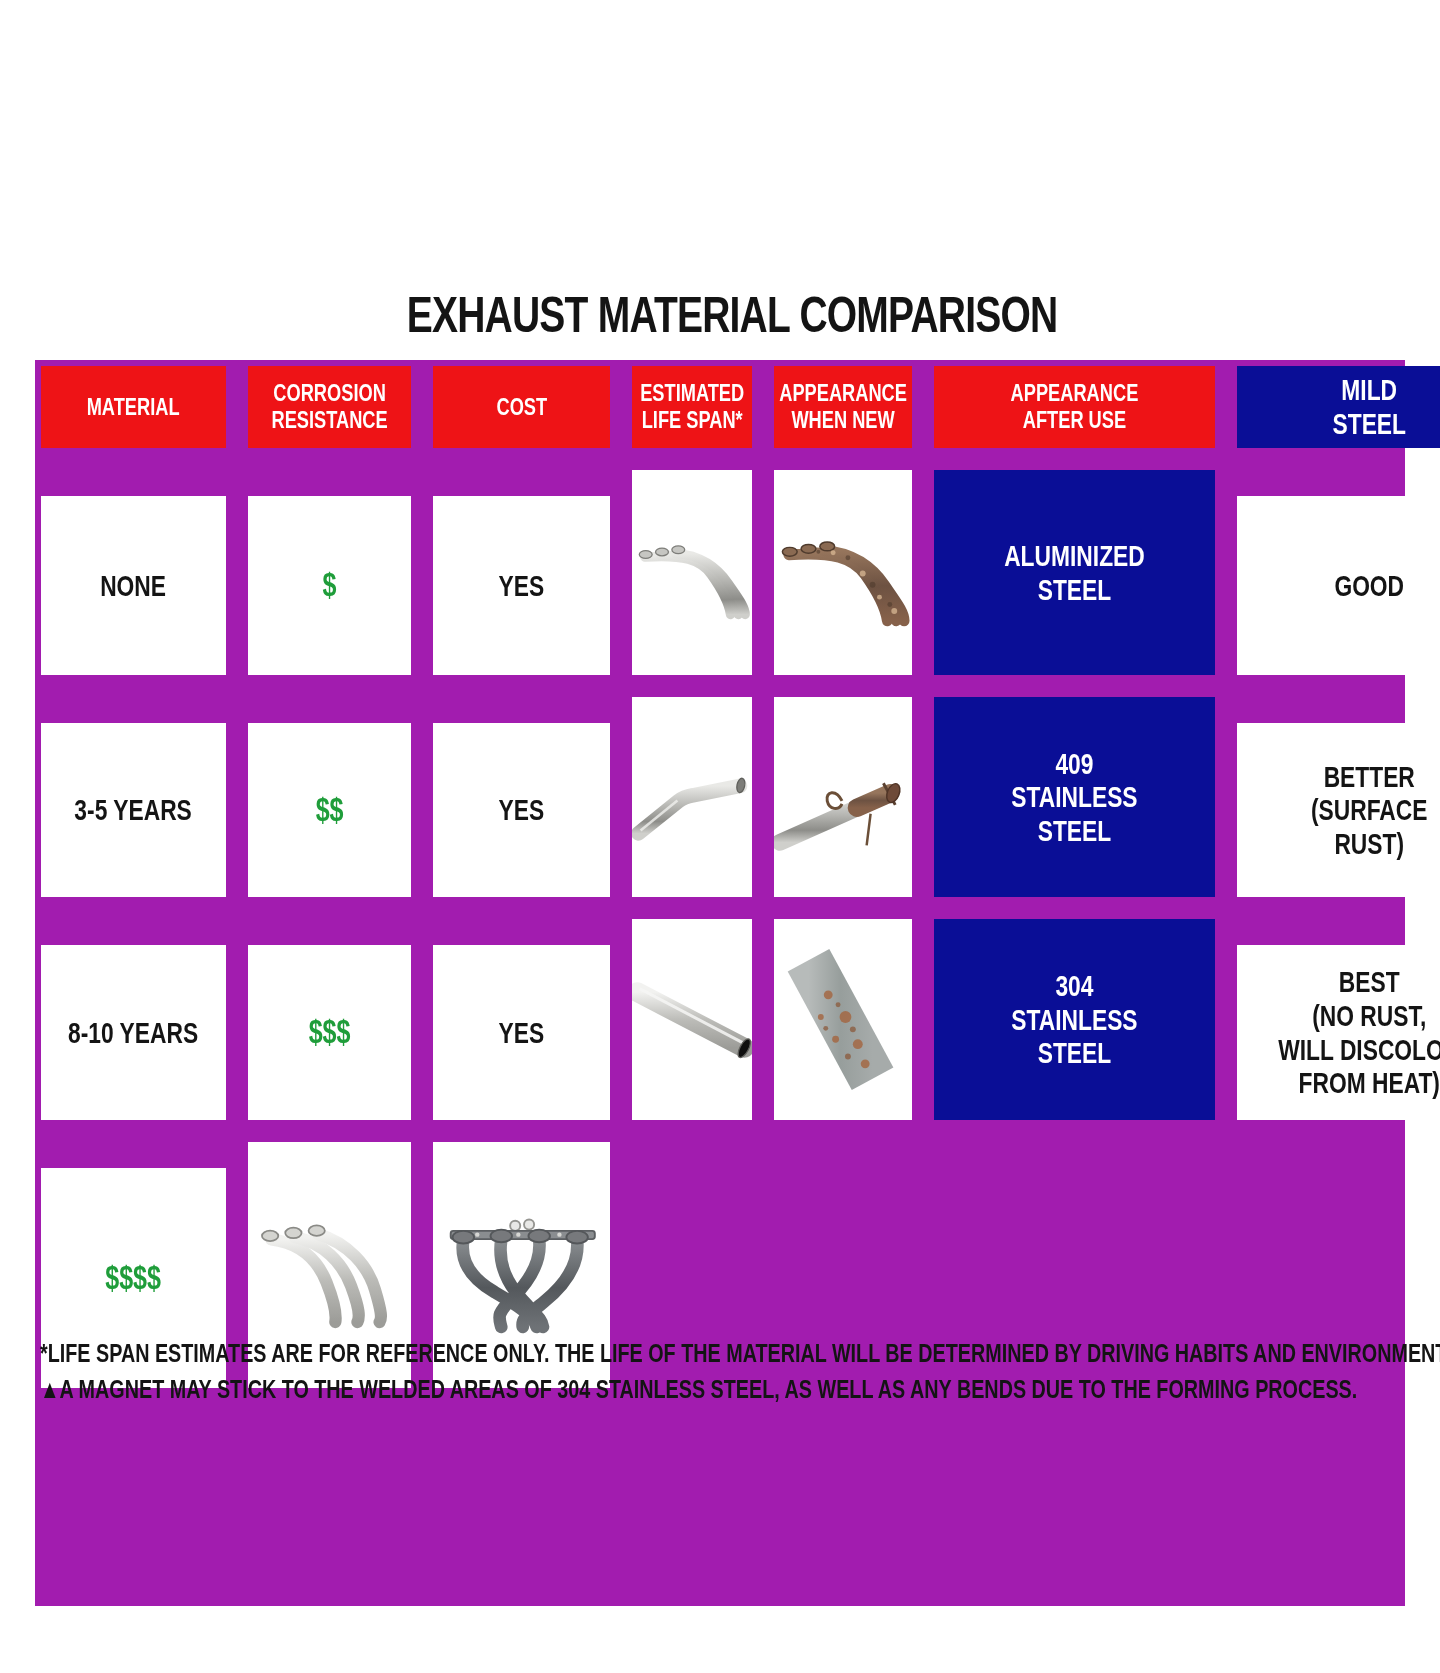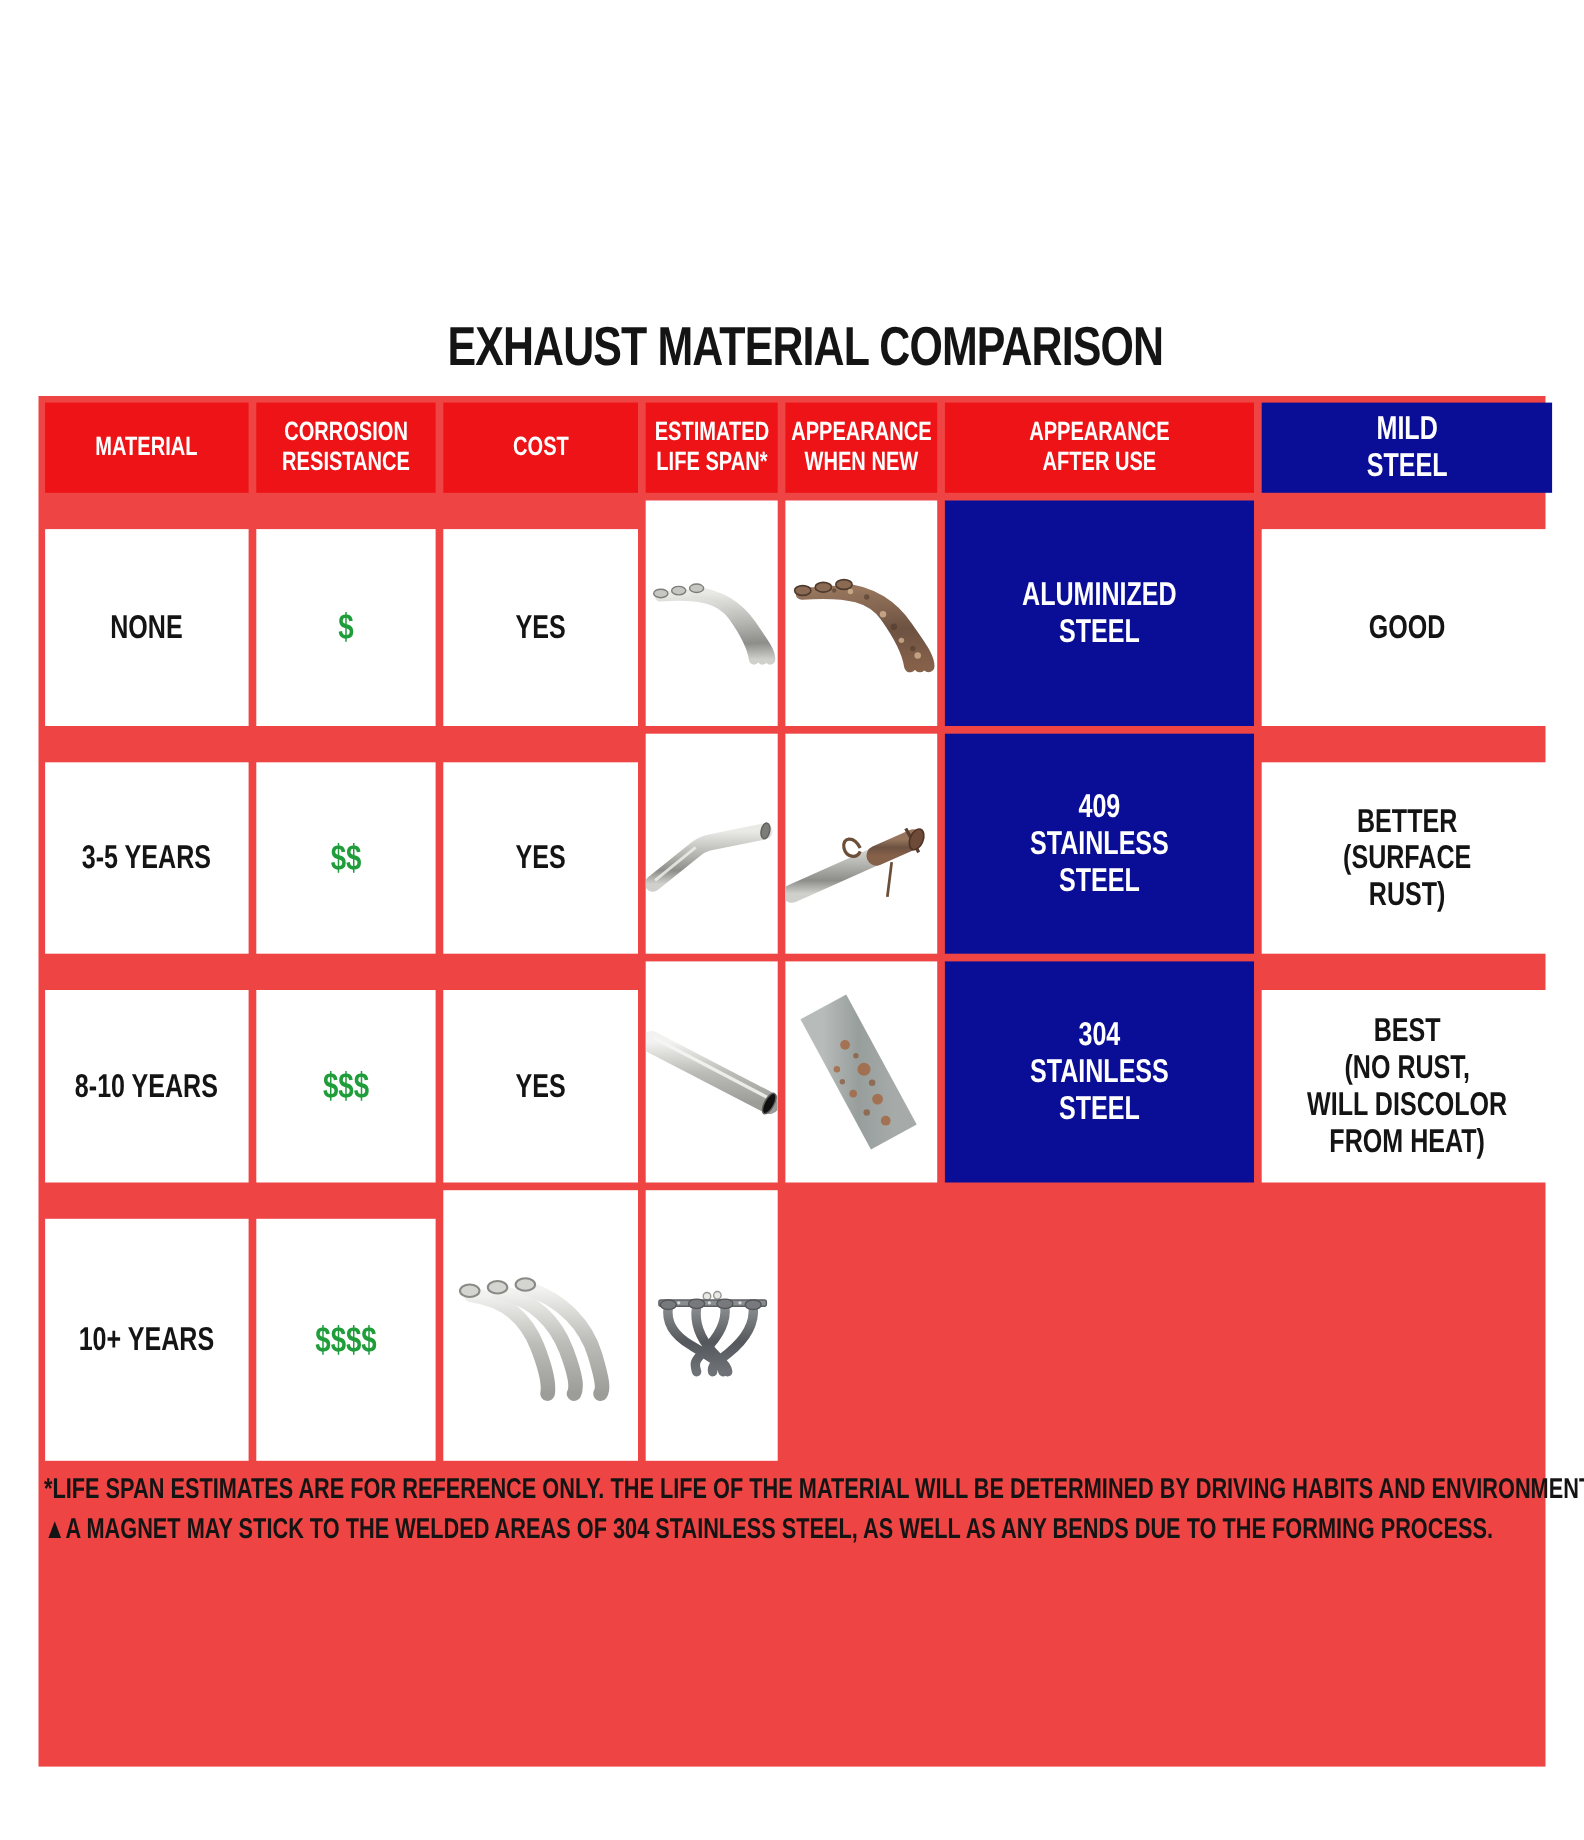--- a/index.html
+++ b/index.html
@@ -8,24 +8,24 @@
     font-family:"Liberation Sans", sans-serif; overflow:hidden; color:#141414;
   }
   .title {
     position:absolute; top:286px; left:12px; width:100%;
     text-align:center; font-weight:bold; font-size:50px; color:#141414;
   }
   .title .cndT { display:inline-block; transform:scaleX(0.78); letter-spacing:-1px; }
 
   .grid {
     position:absolute; left:35px; top:360px; width:1370px; height:1246px;
-    background:#ef4444; display:grid;
+    background:#a21caf; display:grid;
     grid-template-columns:185px 163px 177px 120px 138px 281px 264px;
     grid-template-rows:82px 205px 200px 201px 246px;
-    gap:7px; padding:6px; box-sizing:border-box;
+    gap:22px; padding:6px; box-sizing:border-box;
   }
   .cell { display:flex; align-items:center; justify-content:center; text-align:center; overflow:hidden; }
   .cell.head { background:#ee1316; color:#ffffff; font-weight:bold; font-size:24px; }
   .cell.mat  { background:#0a0e96; color:#ffffff; font-weight:bold; font-size:30px; }
   .cell.data { background:#ffffff; color:#141414; font-weight:bold; font-size:30px;margin-top:26px; }
   .cell.cost { color:#1f9d3a; font-size:33px; }
   .cell.photo { background:#ffffff; padding:0; }
   .cell.photo svg { width:100%; height:100%; display:block; }
 
   .cnd {
@@ -243,23 +243,20 @@
     <div class="cell mat">
         <span class="cnd">304
 STAINLESS
 STEEL</span>
       </div>
     <div class="cell data">
         <span class="cnd">BEST
 (NO RUST,
 WILL DISCOLOR
 FROM HEAT)</span>
-      </div>
-    <div class="cell data">
-        <span class="cnd">10+ YEARS</span>
       </div>
     <div class="cell data cost">
         <span class="cnd">$$$$</span>
       </div>
     <div class="cell photo">
       <svg viewBox="0 0 280 200" preserveAspectRatio="xMidYMid meet">
         <path d="M18,52 H120" stroke="url(#gSteelB)" stroke-width="18" fill="none" stroke-linecap="round"></path>
         <path d="M40,56 C90,62 120,92 135,130 S152,186 150,198" stroke="url(#gSteelB)" stroke-width="21" fill="none" stroke-linecap="round"></path>
         <path d="M80,52 C130,62 162,96 177,136 S192,190 188,198" stroke="url(#gSteelB)" stroke-width="21" fill="none" stroke-linecap="round"></path>
         <path d="M120,47 C172,62 206,102 218,142 S230,192 226,198" stroke="url(#gSteelB)" stroke-width="21" fill="none" stroke-linecap="round"></path>

